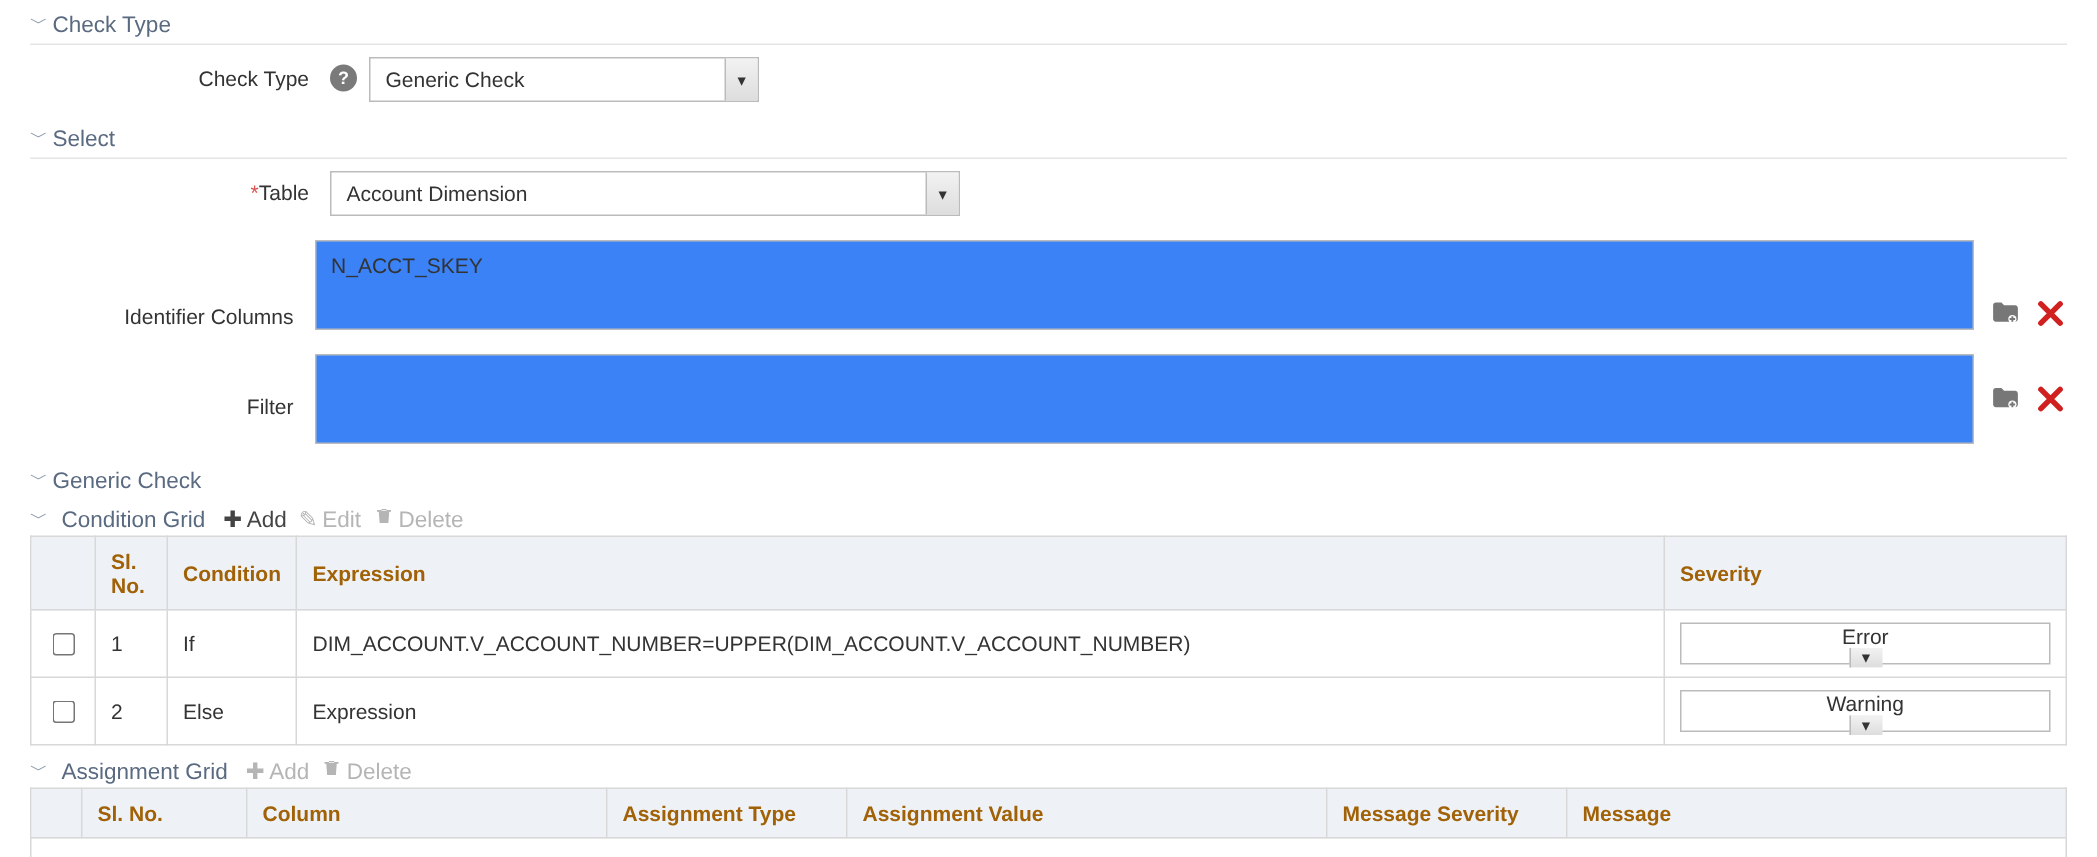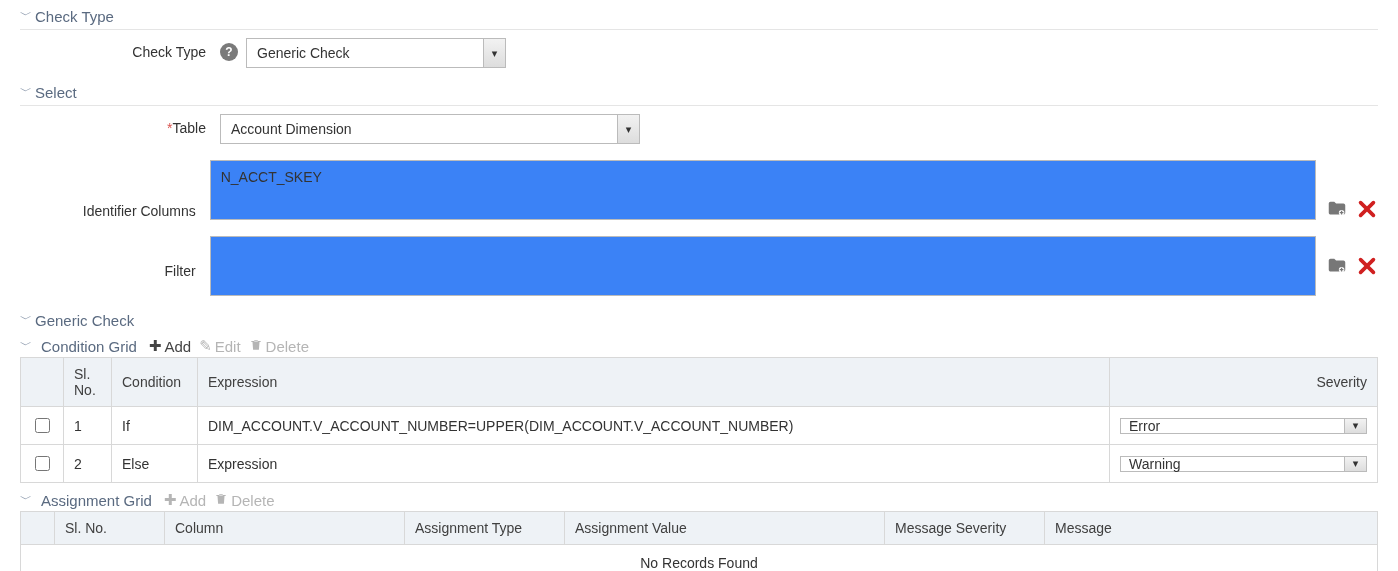--- a/index.html
+++ b/index.html
@@ -132,32 +132,34 @@
   }
   .grid th, .grid td {
     text-align: left;
     font-weight: normal;
     padding: 8px 10px;
     border: 1px solid #d8d8d8;
     font-size: 14px;
   }
   .grid thead th {
     background: #eef2f6;
-    color: #404040;
+    color: #a16207;
+    font-weight: bold;
   }
   .grid .chk-col { width: 34px; text-align: center; }
   .grid .sl-col { width: 48px; }
   .grid .cond-col { width: 86px; }
-  .grid .sev-col { width: 268px; text-align: right; }
+  .grid .sev-col { width: 268px; }
   .sev-select {
     display: flex;
     align-items: center;
     border: 1px solid #bbb;
-    height: 16px;
+    height: 28px;
     width: 100%;
+    flex-direction: column;
   }
   .sev-select .val { flex:1; padding: 0 8px; }
   .sev-select .arrow {
     width: 22px;
     height: 100%;
     display: flex; align-items:center; justify-content:center;
     background: linear-gradient(#f2f2f2,#ddd);
     border-left: 1px solid #bbb;
     font-size: 11px;
     cursor:pointer;

